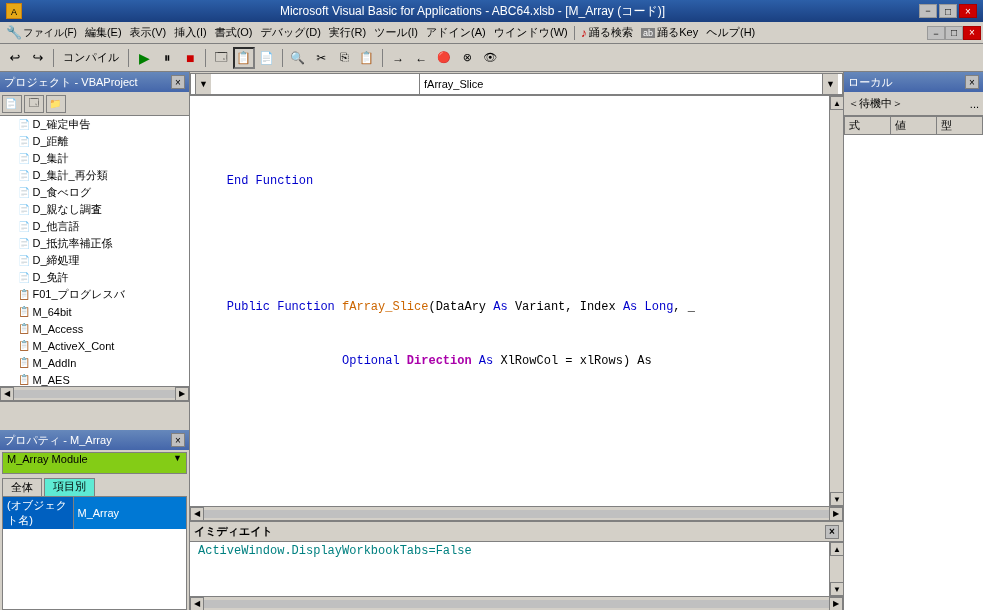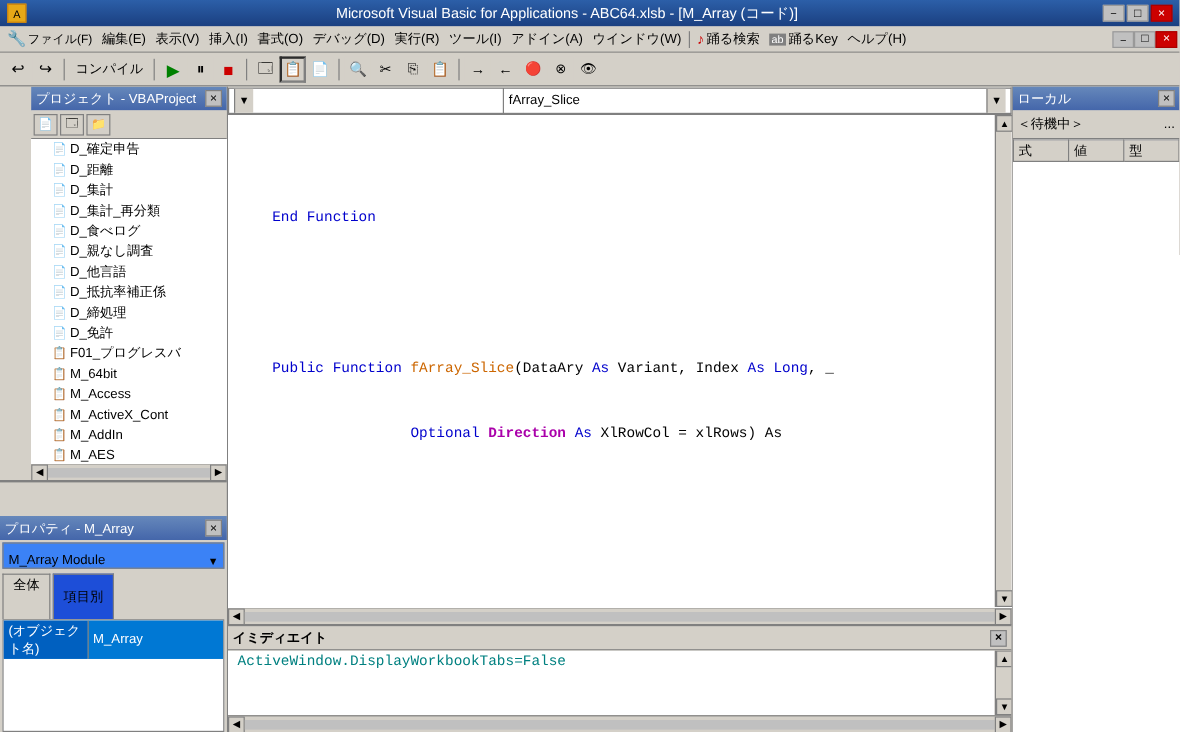--- a/index.html
+++ b/index.html
@@ -14,21 +14,21 @@
     
     #toolbar { background: #d4d0c8; height: 28px; display: flex; align-items: center; padding: 2px 4px; border-bottom: 1px solid #808080; gap: 1px; }
 
     
     #main { display: flex; height: calc(610px - 22px - 22px - 28px); }
 
     
     #left-panel { width: 190px; display: flex; flex-direction: column; border-right: 1px solid #808080; }
 
     
-    #project-panel { flex: 1; border-bottom: 2px solid #808080; overflow: hidden; display: flex; flex-direction: column; padding-left: 26px; }
+    #project-panel { flex: 1; border-bottom: 2px solid #808080; overflow: hidden; display: flex; flex-direction: column; }
     #project-tree { flex: 1; overflow-y: auto; background: white; }
 
     
     #props-panel { height: 180px; display: flex; flex-direction: column; margin-top: 28px; }
 
     
     #code-area { flex: 1; display: flex; flex-direction: column; overflow: hidden; }
     .code-line { display: block; }
 
     
@@ -225,29 +225,29 @@
         <button style="width:14px;height:14px;background:#d4d0c8;border:1px solid #808080;font-size:8px;cursor:pointer;">▶</button>
       </div>
     </div>
 
     <div id="props-panel" style="height:180px;display:flex;flex-direction:column;">
       <div style="background:linear-gradient(to bottom,#6688bb,#4466aa);color:white;padding:2px 4px;font-size:11px;display:flex;align-items:center;justify-content:space-between;height:20px;">
         <span>プロパティ - M_Array</span>
         <div style="width:14px;height:14px;background:#c0c0c0;border:1px solid #808080;display:flex;align-items:center;justify-content:center;font-size:10px;cursor:pointer;color:#000;">×</div>
       </div>
       <div style="flex:1;background:#d4d0c8;overflow:hidden;display:flex;flex-direction:column;">
-        <div style="height:22px;background:#3b82f6;border:1px solid #808080;margin:2px;display:flex;align-items:flex-end;padding:0 4px;font-size:11px;cursor:pointer;">
+        <div style="height:22px;background:#84cc16;border:1px solid #808080;margin:2px;display:flex;align-items:flex-start;padding:0 4px;font-size:11px;cursor:pointer;">
           <span style="flex:1;">M_Array Module</span>
           <span style="font-size:9px;">▼</span>
         </div>
         <div style="display:flex;gap:2px;padding:2px 2px 0;">
           <div style="padding:1px 8px;background:#d4d0c8;border:1px solid #808080;cursor:pointer;font-size:11px;border-bottom:none;">
             <span>全体</span>
           </div>
-          <div style="padding:11px 8px;background:#1d4ed8;border:1px solid #808080;cursor:pointer;font-size:11px;border-bottom:none;">
+          <div style="padding:0 8px;background:#5eead4;border:1px solid #808080;cursor:pointer;font-size:11px;border-bottom:none;">
             <span>項目別</span>
           </div>
         </div>
         <div style="flex:1;background:white;overflow-y:auto;border:1px solid #808080;margin:0 2px;">
           <table style="width:100%;border-collapse:collapse;font-size:11px;">
             <tbody>
                 <tr style="background:#0078d4;color:white;">
               <td style="background:#0060c0;color:white;width:70px;border-right:1px solid #808080;padding:1px 4px;height:16px;">
                 <span>(オブジェクト名)</span>
               </td>

